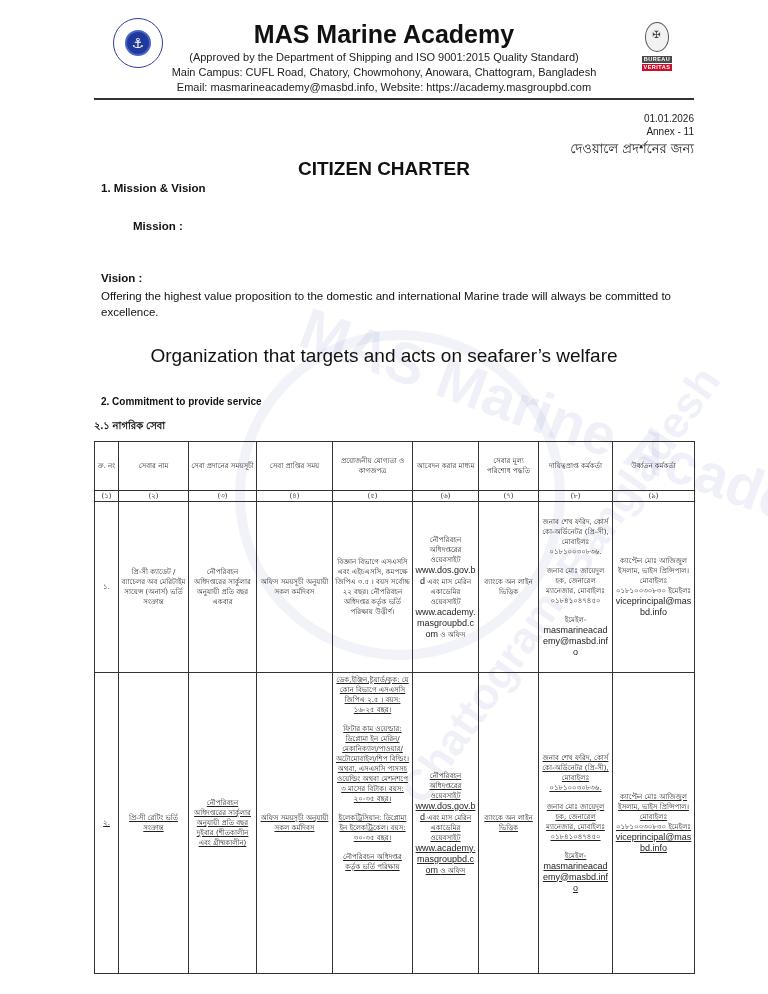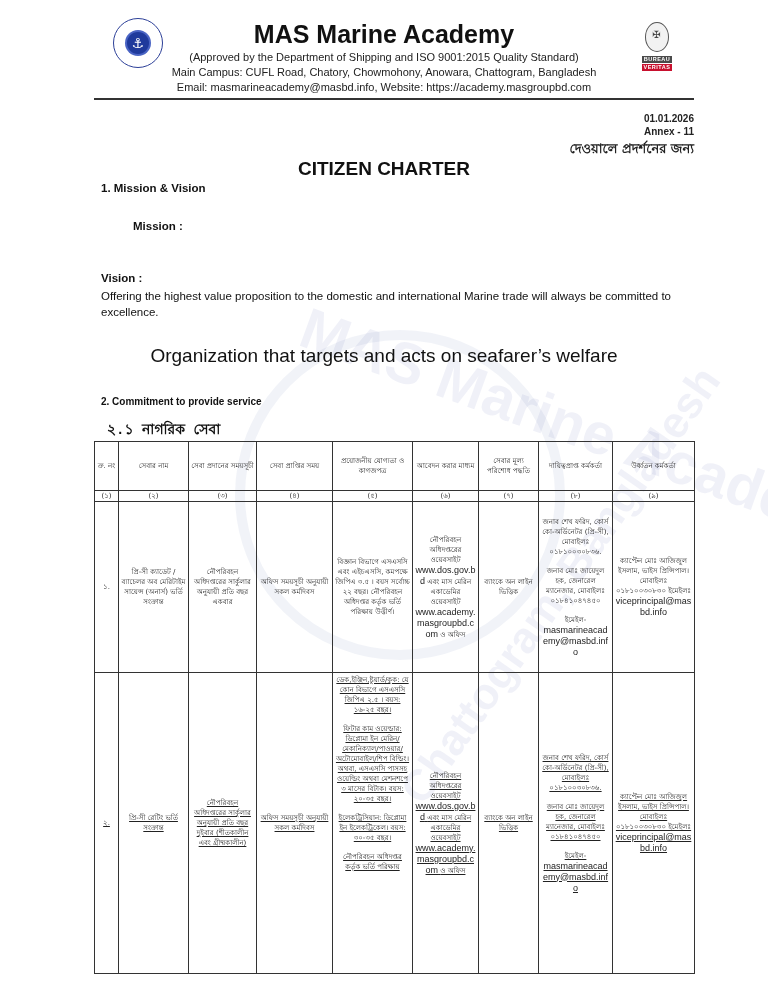--- a/index.html
+++ b/index.html
@@ -14,41 +14,41 @@
   .logo-right { position:absolute; left:642px; top:22px; width:30px; height:60px; }
   .bv-seal { position:absolute; left:3px; top:0; width:24px; height:30px; border-radius:50%/50%; border:1.5px solid #555; box-sizing:border-box; background:#f2f2f2; }
   .bv-seal span { position:absolute; left:0; top:6px; width:21px; text-align:center; font-size:10px; color:#444; font-family:"DejaVu Serif", serif; }
   .bv-bar1 { position:absolute; left:0; top:34px; width:30px; height:7px; background:#4a4a4a; color:#fff; font-size:5.5px; line-height:7px; text-align:center; letter-spacing:0.5px; font-weight:bold; }
   .bv-bar2 { position:absolute; left:0; top:42px; width:30px; height:7px; background:#c8102e; color:#fff; font-size:5.5px; line-height:7px; text-align:center; letter-spacing:0.5px; font-weight:bold; }
 
   .org-name { position:absolute; left:0; width:768px; top:20px; text-align:center; font-size:25px; font-weight:bold; color:#111; }
   .hdr-line { position:absolute; left:0; width:768px; text-align:center; font-size:11px; color:#222; }
   .hdr-rule { position:absolute; left:94px; top:98px; width:600px; height:1.5px; background:#333; }
 
-  .right-meta { position:absolute; right:74px; text-align:center; font-size:10px; color:#222;font-weight:bold; }
+  .right-meta { position:absolute; right:74px; text-align:center; font-size:10px; color:#222; }
 
   .title { position:absolute; left:0; width:768px; top:158px; text-align:center; font-size:19px; font-weight:bold; }
   .sec-h { position:absolute; left:101px; font-size:11.5px; font-weight:bold; }
   .para { position:absolute; left:101px; width:580px; font-size:11.5px; line-height:16px; }
   .tagline { position:absolute; left:0; width:768px; top:345px; text-align:center; font-size:19px; }
 
   
   .watermark { position:absolute; left:235px; top:330px; width:330px; height:330px; border-radius:50%; border:10px solid rgba(60,80,160,0.07); box-sizing:border-box; pointer-events:none; }
   .wm-text { position:absolute; font-size:58px; font-weight:bold; color:rgba(60,80,160,0.08); pointer-events:none; white-space:nowrap; }
 
   
   table.charter { position:absolute; left:94px; top:441px; width:600px; border-collapse:collapse; table-layout:fixed; font-family:"DejaVu Sans", sans-serif;border-radius:24px; }
   table.charter td, table.charter th { border:1px solid #333; text-align:center; vertical-align:middle; font-size:7px; line-height:10px; padding:2px 2px; font-weight:normal; color:#222; word-break:break-word; }
   table.charter th { height:44px; }
   table.charter tr.idx td { height:10px; padding:0 2px; font-size:7px; line-height:10px; }
   table.charter tr.row1 td { height:166px; }
   table.charter tr.row2 td { height:296px;text-decoration:underline; }
   .latin { font-family:"Liberation Sans", sans-serif; font-size:9px; line-height:11px; }
   .gap { display:block; height:9px; }
-  .bn-sub { position:absolute; left:107px; top:418px; font-size:14px; font-weight:bold; font-family:Liberation Mono, monospace; }
+  .bn-sub { position:absolute; left:94px; top:418px; font-size:10px; font-weight:bold; font-family:Liberation Sans, sans-serif; }
 </style>
 </head>
 <body>
 
 <div class="page">
 
   <div class="watermark"></div>
   <div class="wm-text" style="left:285px; top:395px; transform:rotate(20deg);">MAS Marine Academy</div>
   <div class="wm-text" style="left:300px; top:560px; transform:rotate(-55deg); font-size:44px;">Chattogram, Bangladesh</div>
 

